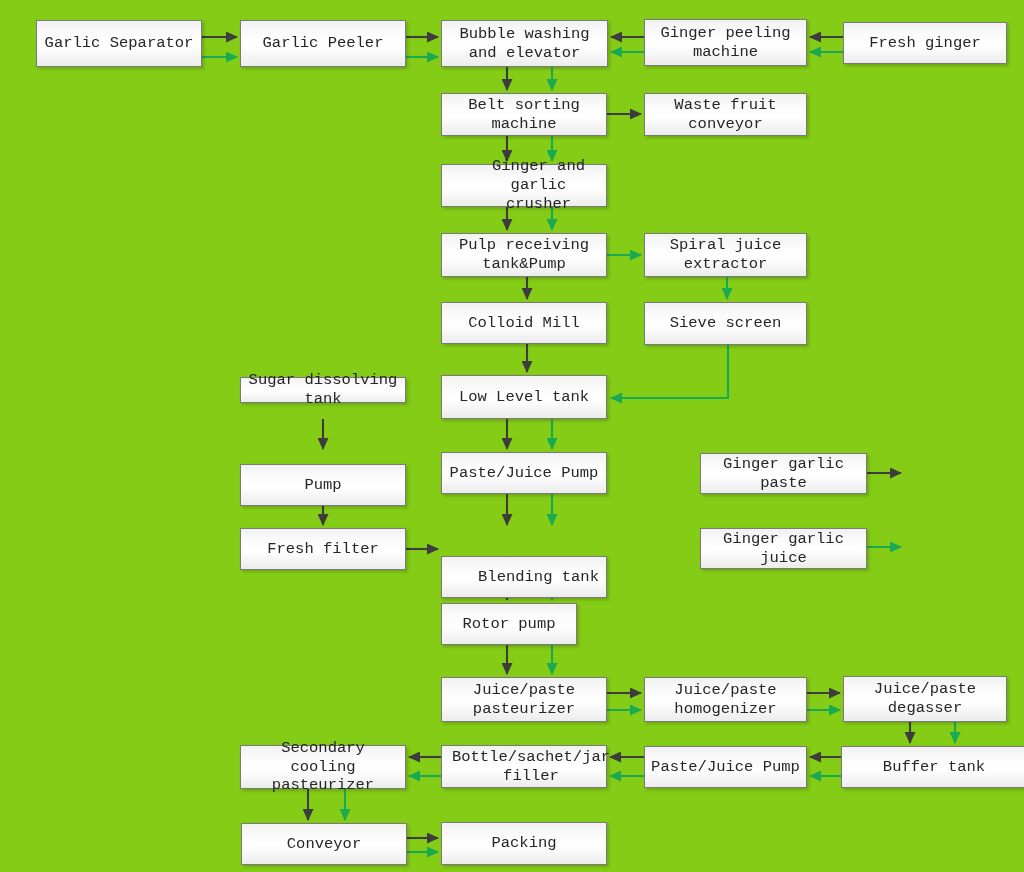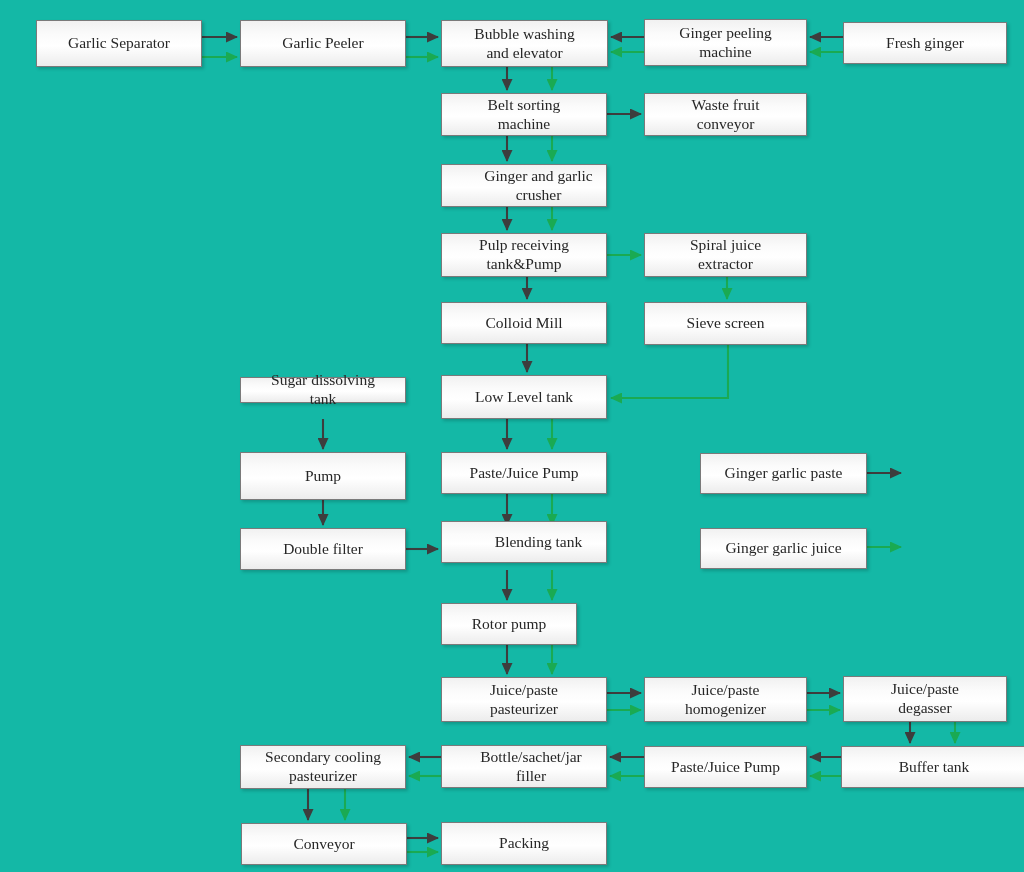--- a/index.html
+++ b/index.html
@@ -4,23 +4,23 @@
 <style>
   html, body {
     margin: 0;
     padding: 0;
     background: #ffffff;
   }
   #canvas {
     position: relative;
     width: 1024px;
     height: 872px;
-    background: #14b8a6;
+    background: #84cc16;
     overflow: hidden;
-    font-family: Liberation Serif, serif;
+    font-family: Liberation Mono, monospace;
   }
   #edges {
     position: absolute;
     left: 0;
     top: 0;
     width: 1024px;
     height: 872px;
     pointer-events: none;
   }
   .edge {
@@ -123,25 +123,25 @@
 crusher</div>
     <div class="node" style="left: 441px; top: 233px; width: 166px; height: 44px; text-align: center;">Pulp receiving
 tank&amp;Pump</div>
     <div class="node" style="left: 644px; top: 233px; width: 163px; height: 44px;">Spiral juice
 extractor</div>
     <div class="node" style="left: 441px; top: 302px; width: 166px; height: 42px;">Colloid Mill</div>
     <div class="node" style="left: 644px; top: 302px; width: 163px; height: 43px;">Sieve screen</div>
     <div class="node" style="left: 240px; top: 377px; width: 166px; height: 26px;">Sugar dissolving
 tank</div>
     <div class="node" style="left: 441px; top: 375px; width: 166px; height: 44px;">Low Level tank</div>
-    <div class="node" style="left: 240px; top: 452px; width: 166px; height: 48px;">Pump</div>
+    <div class="node" style="left: 240px; top: 464px; width: 166px; height: 42px;">Pump</div>
     <div class="node" style="left: 441px; top: 452px; width: 166px; height: 42px;">Paste/Juice Pump</div>
     <div class="node" style="left: 700px; top: 453px; width: 167px; height: 41px;">Ginger garlic paste</div>
-    <div class="node" style="left: 240px; top: 528px; width: 166px; height: 42px;">Double filter</div>
-    <div class="node" style="left: 441px; top: 521px; width: 166px; height: 42px; padding-left: 32px;">Blending tank</div>
+    <div class="node" style="left: 240px; top: 528px; width: 166px; height: 42px;">Fresh filter</div>
+    <div class="node" style="left: 441px; top: 556px; width: 166px; height: 42px; padding-left: 32px;">Blending tank</div>
     <div class="node" style="left: 700px; top: 528px; width: 167px; height: 41px;">Ginger garlic juice</div>
     <div class="node" style="left: 441px; top: 603px; width: 136px; height: 42px;">Rotor pump</div>
     <div class="node" style="left: 441px; top: 677px; width: 166px; height: 45px;">Juice/paste
 pasteurizer</div>
     <div class="node" style="left: 644px; top: 677px; width: 163px; height: 45px;">Juice/paste
 homogenizer</div>
     <div class="node" style="left: 843px; top: 676px; width: 164px; height: 46px;">Juice/paste
 degasser</div>
     <div class="node" style="left: 240px; top: 745px; width: 166px; height: 44px;">Secondary cooling
 pasteurizer</div>

